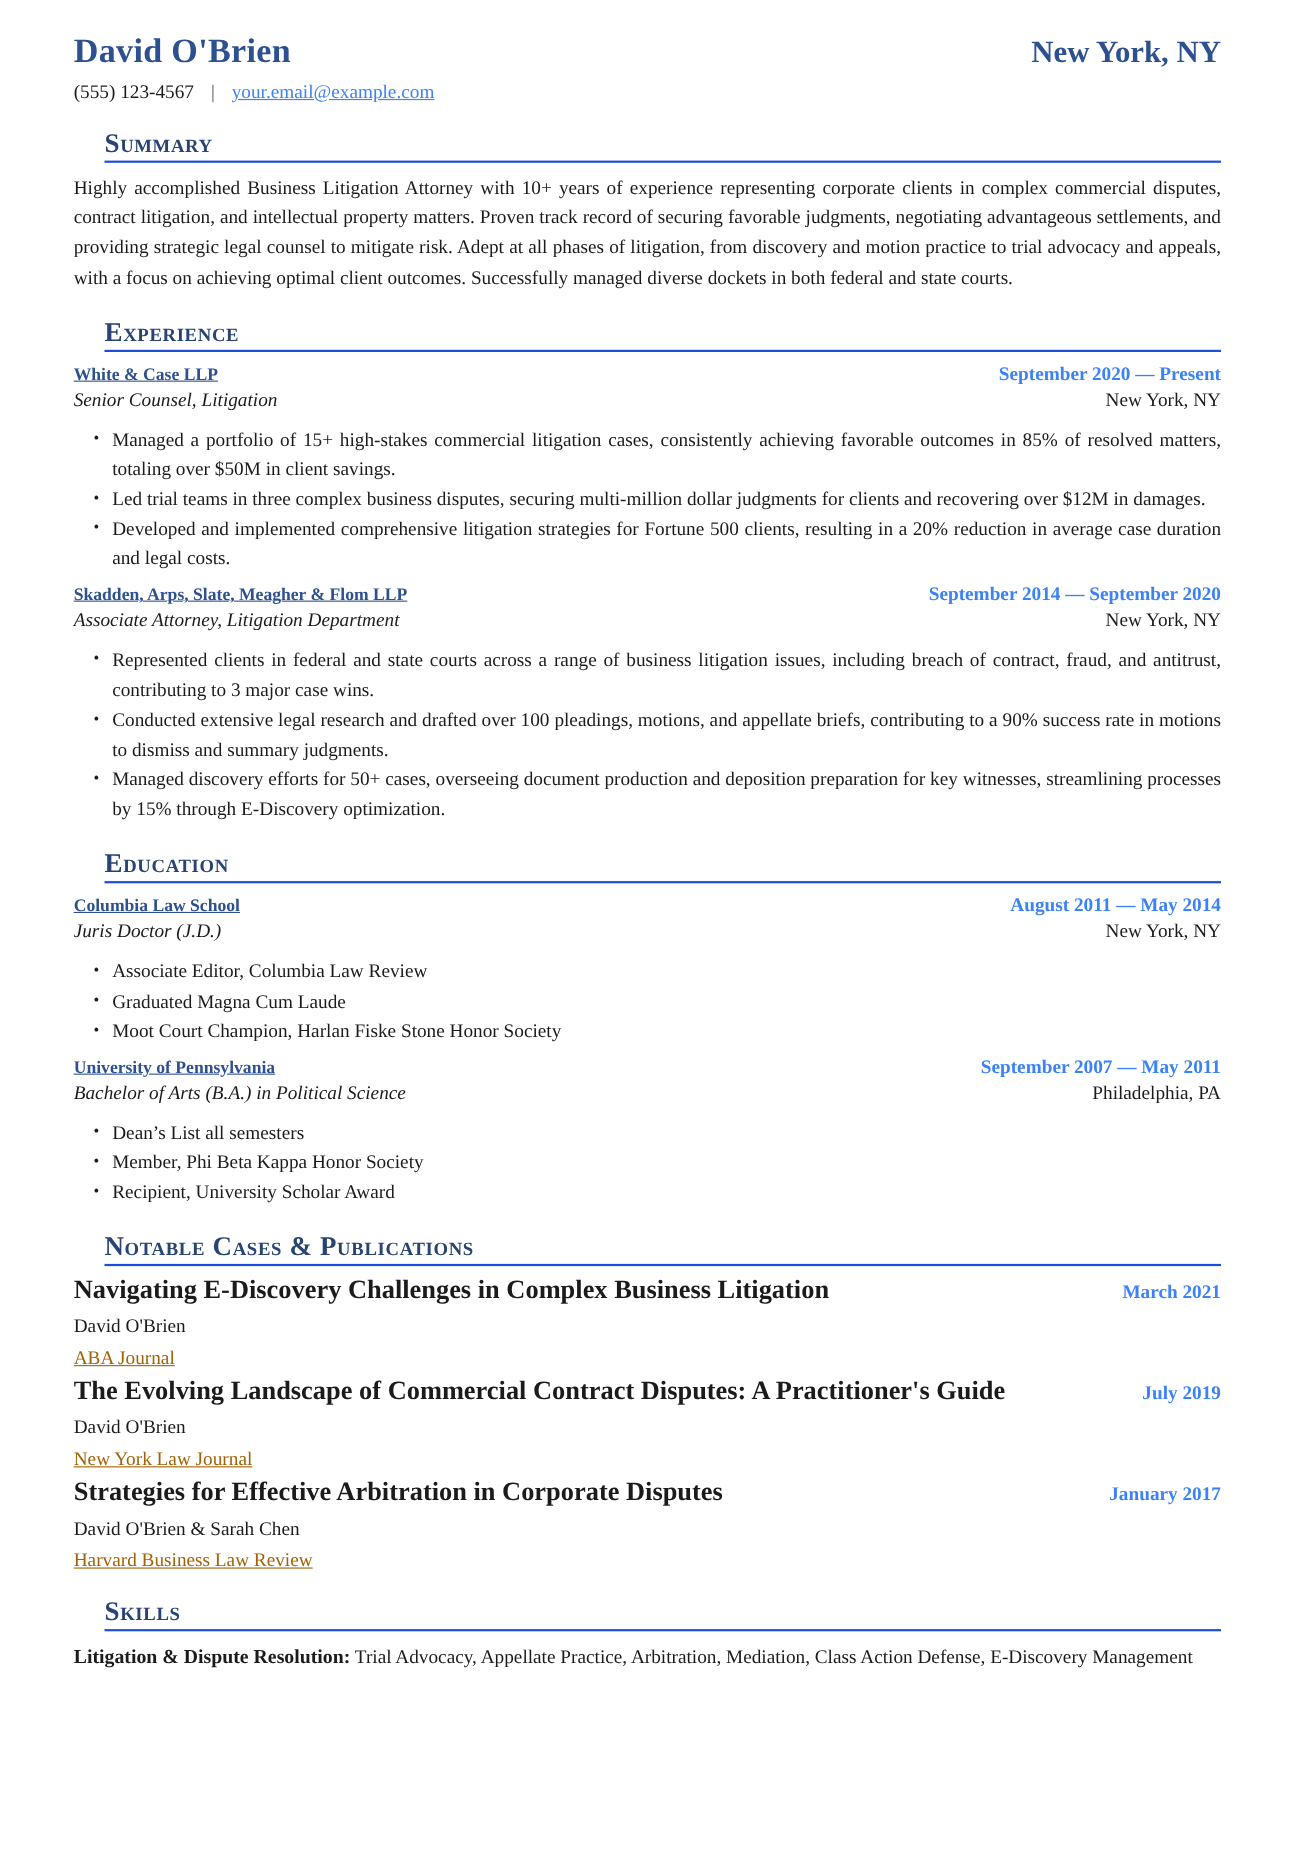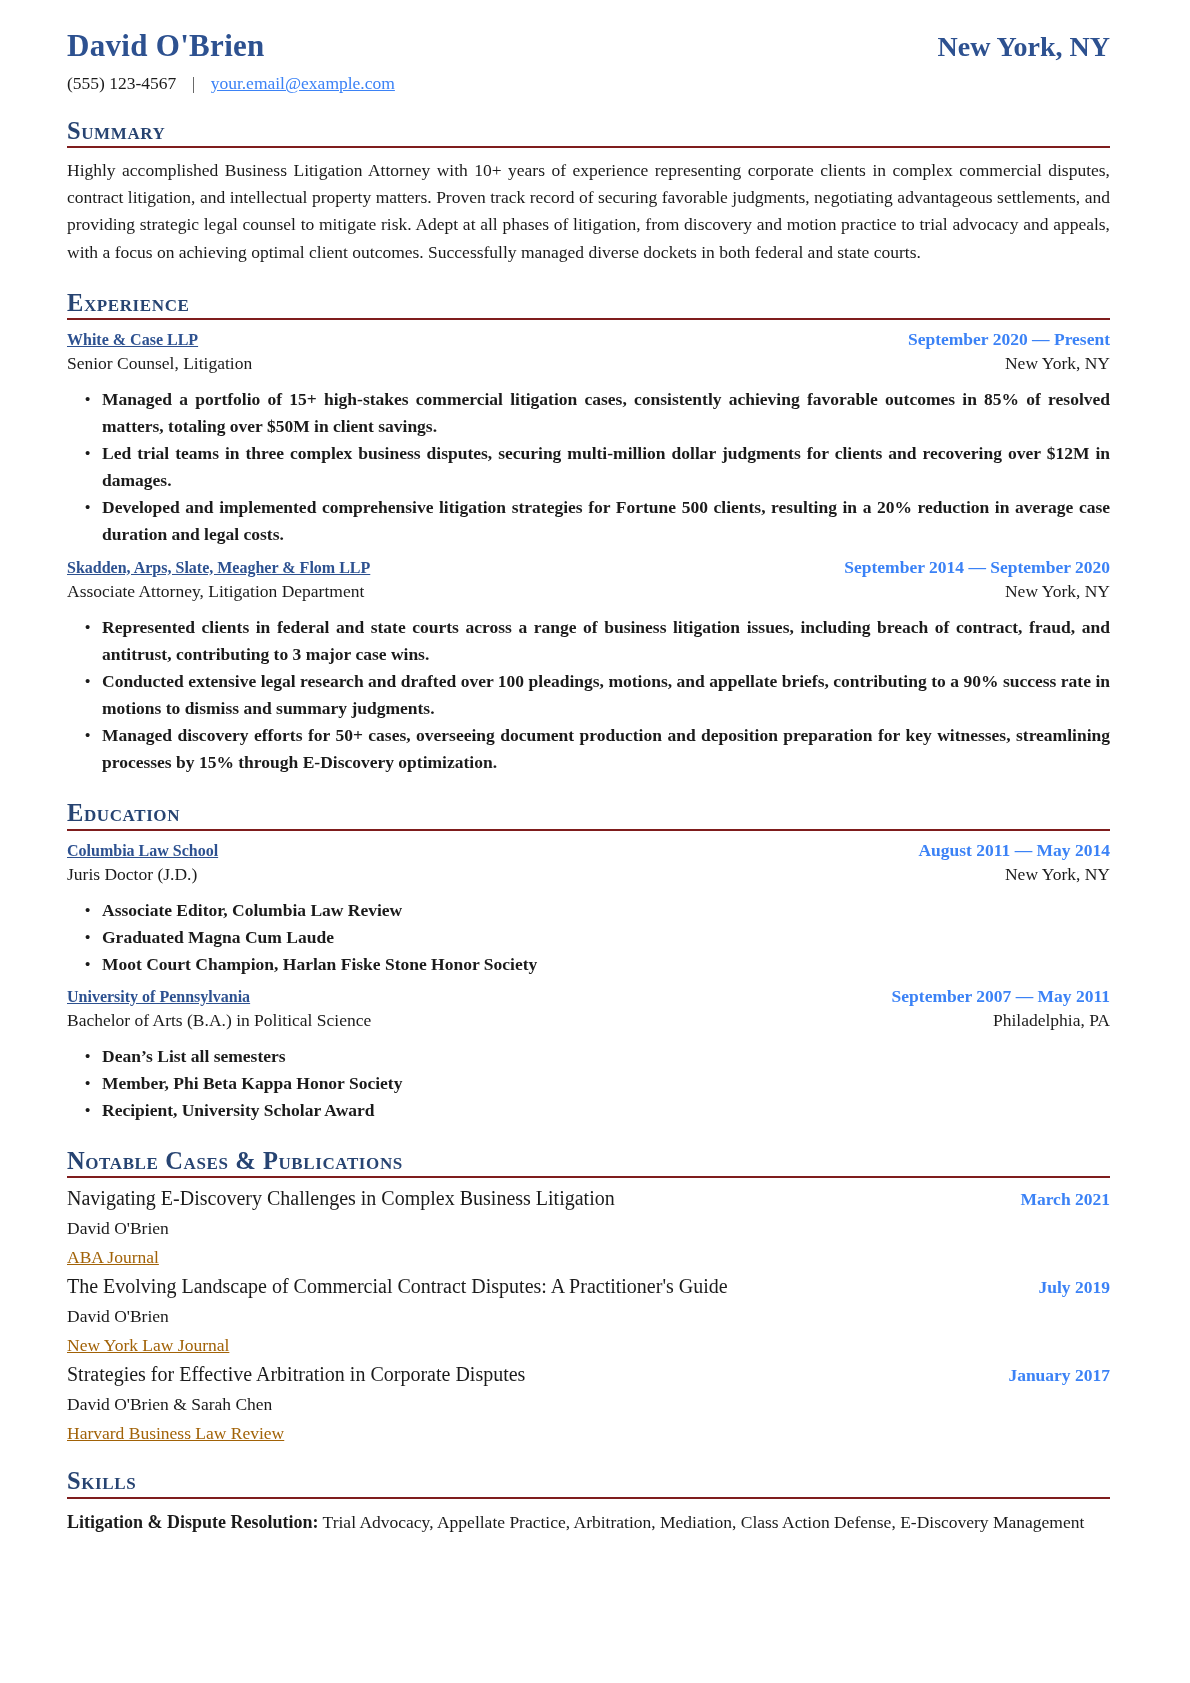--- a/index.html
+++ b/index.html
@@ -24,57 +24,58 @@
   .link-light { color: #a16207; text-decoration: underline; cursor: pointer; }
 
   
   .sec-title {
     margin-top: 23px;
     font-variant: small-caps;
     font-weight: bold;
     font-size: 24.5px;
     letter-spacing: 0.6px;
     color: #274472;
-    border-bottom: 2px solid #7f1d1d;
+    border-bottom: 2px solid #1d4ed8;
     padding-bottom: 1px;
     margin-bottom: 9px;
     line-height: 1.15;
+    margin-left: 28px;
   }
 
   .body-text { text-align: justify; line-height: 1.55; }
 
   
   .entry-head { display: flex; justify-content: space-between; align-items: baseline; margin-top: 4px; }
   .org { font-size: 16px; font-weight: bold; color: #2d5190; text-decoration: underline; cursor: pointer; }
   .dates { font-size: 17.5px; color: #3b82f6; font-weight: bold; }
   .entry-sub { display: flex; justify-content: space-between; align-items: baseline; margin-top: 3px; }
-  .role { }
+  .role { font-style: italic; }
   .loc {}
 
-  ul.bullets { list-style: none; margin: 12px 0 8px 0; font-weight: bold; }
+  ul.bullets { list-style: none; margin: 12px 0 8px 0; }
   ul.bullets li {
     position: relative;
     padding-left: 35px;
     text-align: justify;
     line-height: 1.55;
   }
   ul.bullets li::before {
     content: "\2022";
     position: absolute;
     left: 18px;
     top: 0;
     font-size: 15px;
     line-height: 1.8;
     color: #1b1b1b;
   }
 
   
   .pub { margin-top: 7px; }
   .pub-head { display: flex; justify-content: space-between; align-items: baseline; }
-  .pub-title { font-weight: normal; font-size: 20px; }
+  .pub-title { font-weight: bold; font-size: 24px; }
   .pub-authors { margin-top: 8px; }
   .pub-journal-row { margin-top: 8px; }
 
   
   .skills-line { margin-top: 4px; text-align: justify; line-height: 1.6; }
   .skills-cat { font-weight: bold; font-size: 18px; }
 </style>
 </head>
 <body>
 

